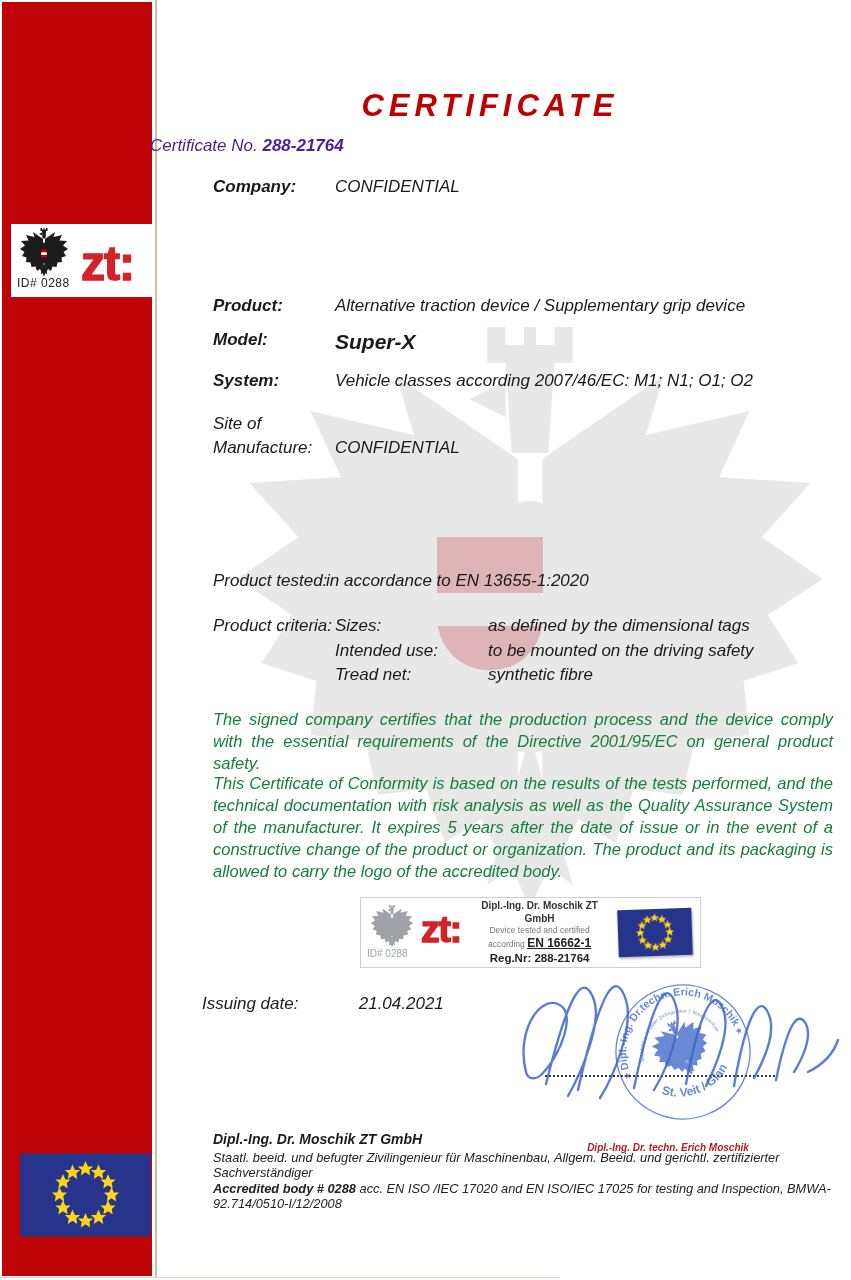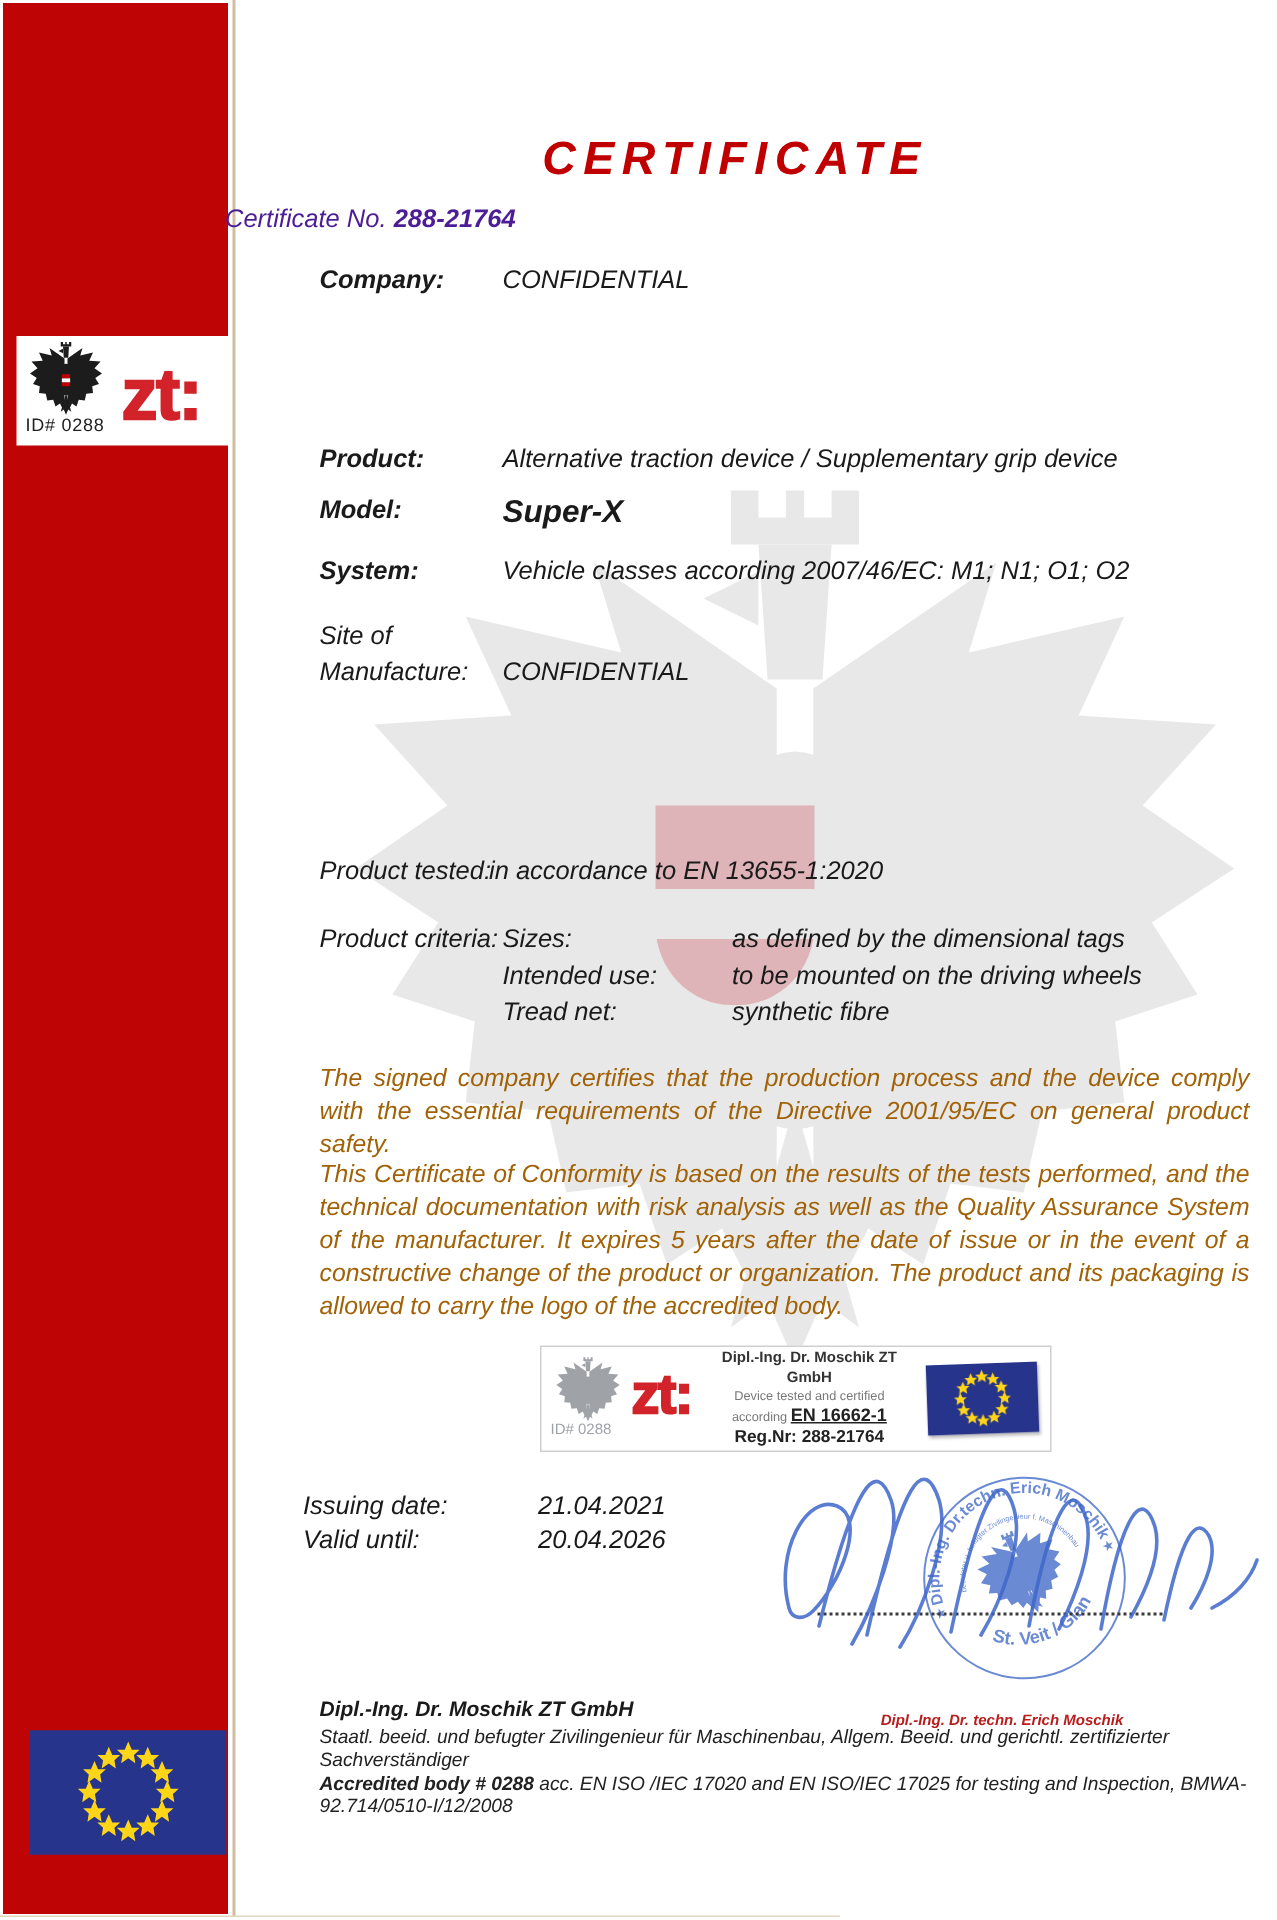--- a/index.html
+++ b/index.html
@@ -30,21 +30,21 @@
   .content{z-index:4;font-style:italic;}
   .title{left:150px;top:88px;width:680px;text-align:center;font-size:31px;font-weight:bold;
          letter-spacing:5px;color:#C00000;}
   .certno{left:150px;top:136px;width:680px;text-align:left;font-size:17px;color:#4c1d95;}
   .row{left:0;top:0;width:851px;font-size:17px;}
   .row .lbl{position:absolute;left:213px;font-weight:bold;white-space:nowrap;}
   .row .lbl.plain{font-weight:normal;}
   .row .val{position:absolute;left:335px;white-space:nowrap;}
   .row .val2{position:absolute;left:488px;white-space:nowrap;}
   .model-val{font-weight:bold;font-size:21px;}
-  .para{left:213px;width:620px;text-align:justify;font-size:16.5px;line-height:22px;color:#a16207;}
+  .para{left:213px;width:620px;text-align:justify;font-size:16.5px;line-height:22px;color:#15803d;}
 
   
   .mark-box{left:360px;top:897px;width:341px;height:71px;background:#fff;border:1px solid #CFCFCF;
             z-index:4;font-style:normal;display:flex;align-items:center;padding:0 6px;box-sizing:border-box;}
   .mb-eagle-wrap{position:relative;width:52px;height:62px;flex:0 0 auto;}
   .mb-eagle{position:absolute;left:3px;top:2px;width:44px;height:44px;color:#9FA3A8;}
   .mb-id{position:absolute;left:0px;top:46px;font-size:10px;color:#9FA3A8;white-space:nowrap;}
   .mb-zt{font-size:37px;flex:0 0 auto;margin:-6px 6px 0 2px;}
   .mb-text{flex:1 1 auto;text-align:center;line-height:1.25;}
   .mb-l1{font-size:10px;font-weight:bold;color:#333;}
@@ -173,21 +173,21 @@
     <span class="val" style="left:326px">in accordance to EN 13655-1:2020</span>
   </div>
 
   <div class="abs content row" style="top:616px">
     <span class="lbl plain">Product criteria:</span>
     <span class="val">Sizes:</span>
     <span class="val2">as defined by the dimensional tags</span>
   </div>
   <div class="abs content row" style="top:641px">
     <span class="val">Intended use:</span>
-    <span class="val2">to be mounted on the driving wheels</span>
+    <span class="val2">to be mounted on the driving safety</span>
   </div>
   <div class="abs content row" style="top:665px">
     <span class="val">Tread net:</span>
     <span class="val2">synthetic fibre</span>
   </div>
 
   <div class="abs content para" style="top:708px">The signed company certifies that the production process and the device comply with the essential requirements of the Directive 2001/95/EC on general product safety.</div>
   <div class="abs content para" style="top:772px">This Certificate of Conformity is based on the results of the tests performed, and the technical documentation with risk analysis as well as the Quality Assurance System of the manufacturer. It expires 5 years after the date of issue or in the event of a constructive change of the product or organization. The product and its packaging is allowed to carry the logo of the accredited body.</div>
 
   <div class="abs mark-box">
@@ -209,24 +209,20 @@
     </div>
     <svg class="mb-flag" viewBox="0 0 131 83">
         <use href="#euflag"></use>
       </svg>
   </div>
 
   <div class="abs content dates">
     <div>
       <span class="dlbl">Issuing date:</span>
       <span class="dval">21.04.2021</span>
-    </div>
-    <div>
-      <span class="dlbl">Valid until:</span>
-      <span class="dval">20.04.2026</span>
     </div>
   </div>
 
   <svg class="abs stamp" viewBox="0 0 150 150">
     <g transform="rotate(-22 75 75)" opacity="0.78">
       <circle cx="75" cy="75" r="66" fill="none" stroke="#4169C8" stroke-width="1.3"></circle>
       <path id="arcTop" d="M19,75 A56,56 0 0 1 131,75" fill="none"></path>
       <path id="arcIn" d="M36,75 A39,39 0 0 1 114,75" fill="none"></path>
       <path id="arcBot" d="M24,82 A54,54 0 0 0 126,82" fill="none"></path>
       <text font-size="10.5" font-weight="bold" fill="#4169C8" font-family="Liberation Sans,sans-serif">

